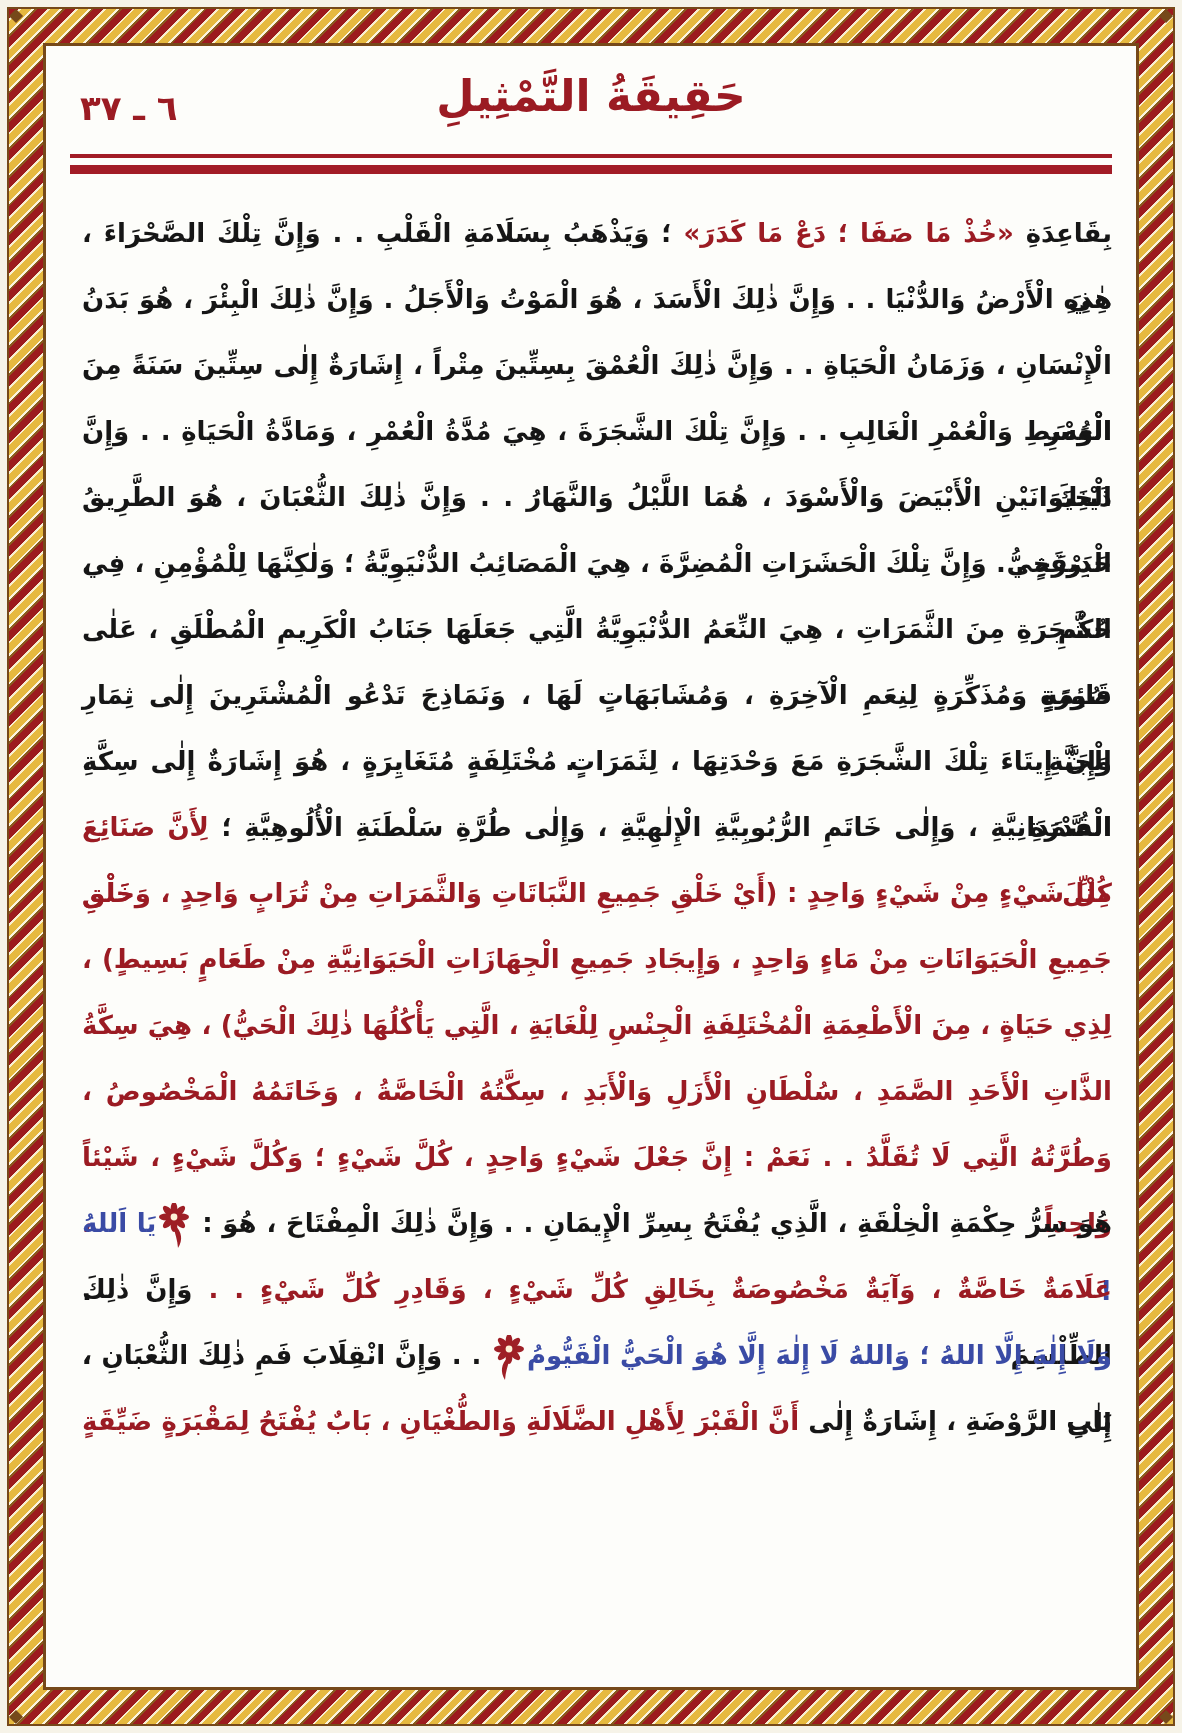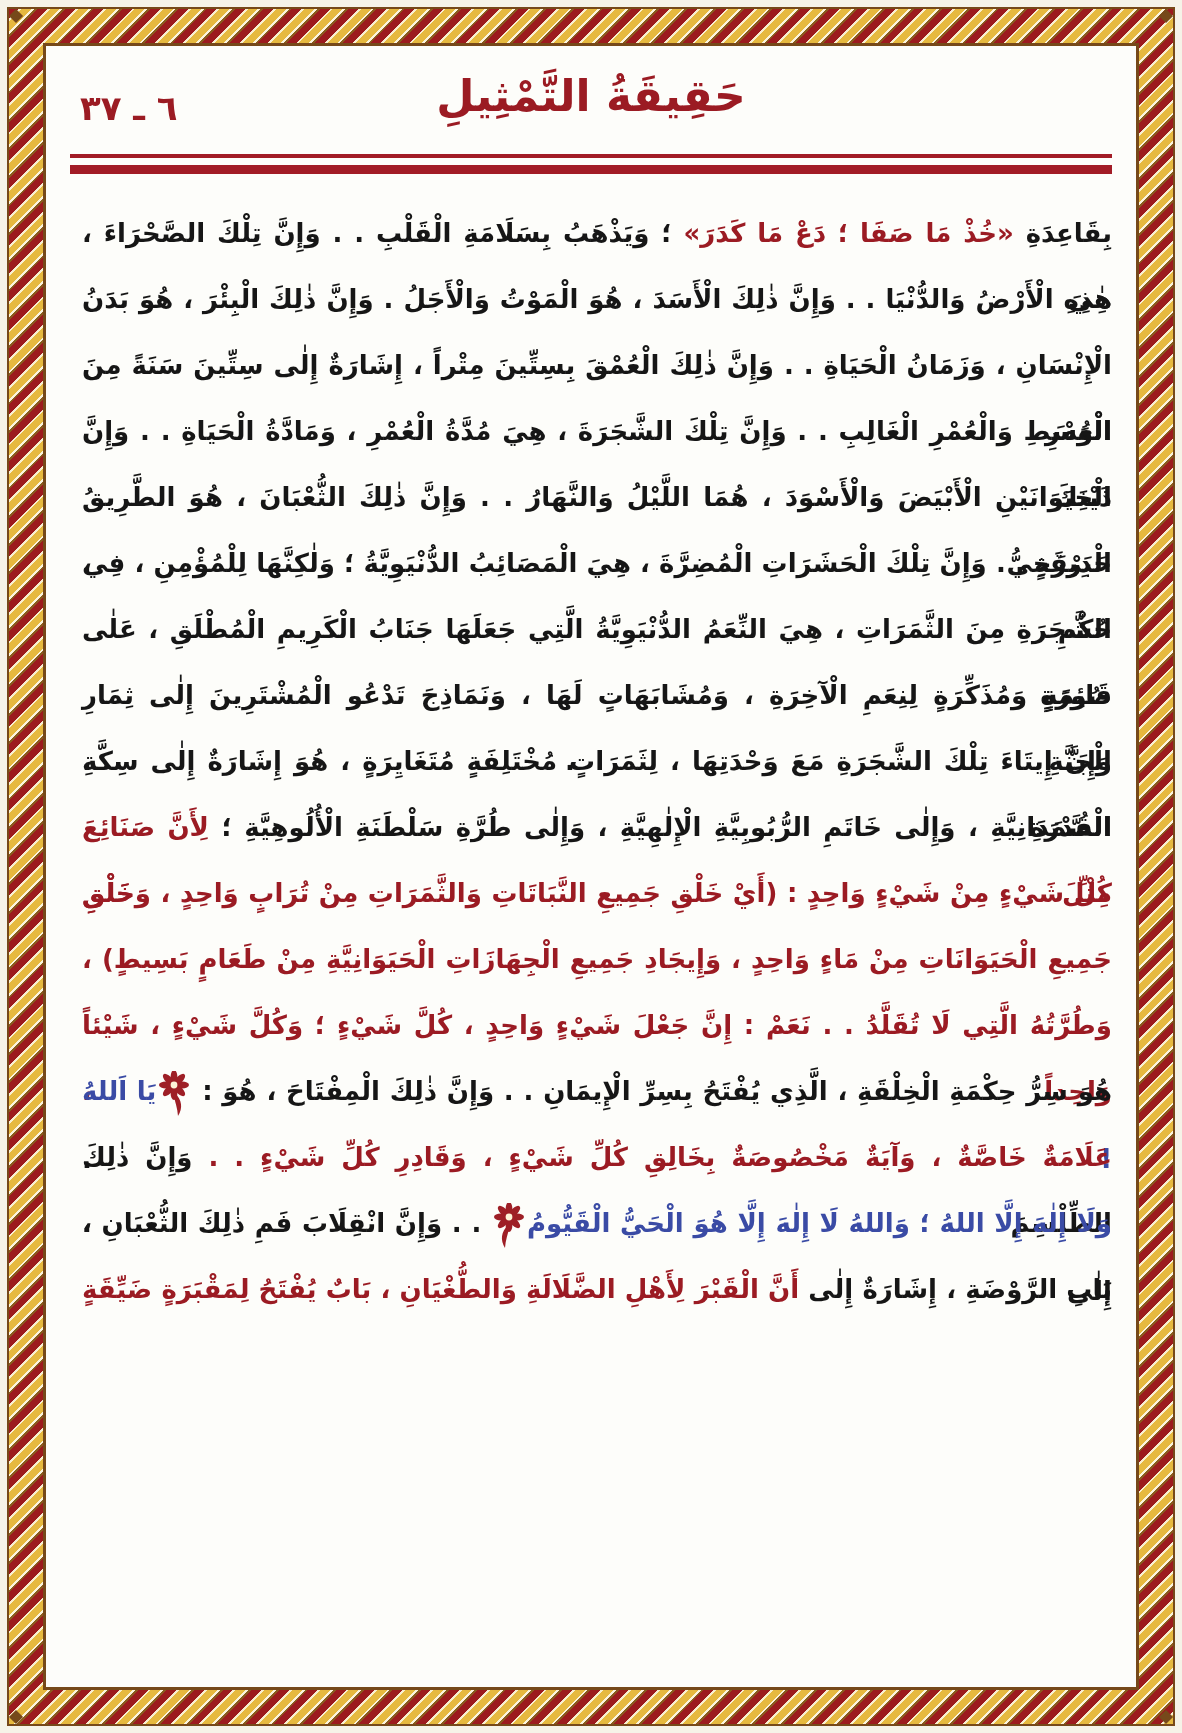--- a/index.html
+++ b/index.html
@@ -91,20 +91,22 @@
         <div class="tline"><span class="c-k">الْإِنْسَانِ ، وَزَمَانُ الْحَيَاةِ . . وَإِنَّ ذٰلِكَ الْعُمْقَ بِسِتِّينَ مِتْراً ، إِشَارَةٌ إِلٰى سِتِّينَ سَنَةً مِنَ الْعُمْرِ</span></div>
         <div class="tline"><span class="c-k">الْوَسَطِ وَالْعُمْرِ الْغَالِبِ . . وَإِنَّ تِلْكَ الشَّجَرَةَ ، هِيَ مُدَّةُ الْعُمْرِ ، وَمَادَّةُ الْحَيَاةِ . . وَإِنَّ ذَيْنِكَ</span></div>
         <div class="tline"><span class="c-k">الْحَيَوَانَيْنِ الْأَبْيَضَ وَالْأَسْوَدَ ، هُمَا اللَّيْلُ وَالنَّهَارُ . . وَإِنَّ ذٰلِكَ الثُّعْبَانَ ، هُوَ الطَّرِيقُ الْبَرْزَخِيُّ ،</span></div>
         <div class="tline"><span class="c-k">حَدِيقَةٍ . . وَإِنَّ تِلْكَ الْحَشَرَاتِ الْمُضِرَّةَ ، هِيَ الْمَصَائِبُ الدُّنْيَوِيَّةُ ؛ وَلٰكِنَّهَا لِلْمُؤْمِنِ ، فِي حُكْمِ</span></div>
         <div class="tline"><span class="c-k">الشَّجَرَةِ مِنَ الثَّمَرَاتِ ، هِيَ النِّعَمُ الدُّنْيَوِيَّةُ الَّتِي جَعَلَهَا جَنَابُ الْكَرِيمِ الْمُطْلَقِ ، عَلٰى صُورَةٍ</span></div>
         <div class="tline"><span class="c-k">قَائِمَةٍ وَمُذَكِّرَةٍ لِنِعَمِ الْآخِرَةِ ، وَمُشَابَهَاتٍ لَهَا ، وَنَمَاذِجَ تَدْعُو الْمُشْتَرِينَ إِلٰى ثِمَارِ الْجَنَّةِ . .</span></div>
         <div class="tline"><span class="c-k">وَإِنَّ إِيتَاءَ تِلْكَ الشَّجَرَةِ مَعَ وَحْدَتِهَا ، لِثَمَرَاتٍ مُخْتَلِفَةٍ مُتَغَايِرَةٍ ، هُوَ إِشَارَةٌ إِلٰى سِكَّةِ الْقُدْرَةِ</span></div>
         <div class="tline"><span class="c-k">الصَّمَدَانِيَّةِ ، وَإِلٰى خَاتَمِ الرُّبُوبِيَّةِ الْإِلٰهِيَّةِ ، وَإِلٰى طُرَّةِ سَلْطَنَةِ الْأُلُوهِيَّةِ ؛ </span><span class="c-r">لِأَنَّ صَنَائِعَ مِثْلَ خَلْقِ</span></div>
         <div class="tline"><span class="c-r">كُلِّ شَيْءٍ مِنْ شَيْءٍ وَاحِدٍ : (أَيْ خَلْقِ جَمِيعِ النَّبَاتَاتِ وَالثَّمَرَاتِ مِنْ تُرَابٍ وَاحِدٍ ، وَخَلْقِ</span></div>
         <div class="tline"><span class="c-r">جَمِيعِ الْحَيَوَانَاتِ مِنْ مَاءٍ وَاحِدٍ ، وَإِيجَادِ جَمِيعِ الْجِهَازَاتِ الْحَيَوَانِيَّةِ مِنْ طَعَامٍ بَسِيطٍ) ،</span></div>
+        <div class="tline"><span class="c-r">لِذِي حَيَاةٍ ، مِنَ الْأَطْعِمَةِ الْمُخْتَلِفَةِ الْجِنْسِ لِلْغَايَةِ ، الَّتِي يَأْكُلُهَا ذٰلِكَ الْحَيُّ) ، هِيَ سِكَّةُ</span></div>
+        <div class="tline"><span class="c-r">الذَّاتِ الْأَحَدِ الصَّمَدِ ، سُلْطَانِ الْأَزَلِ وَالْأَبَدِ ، سِكَّتُهُ الْخَاصَّةُ ، وَخَاتَمُهُ الْمَخْصُوصُ ،</span></div>
         <div class="tline"><span class="c-r">وَطُرَّتُهُ الَّتِي لَا تُقَلَّدُ . . نَعَمْ : إِنَّ جَعْلَ شَيْءٍ وَاحِدٍ ، كُلَّ شَيْءٍ ؛ وَكُلَّ شَيْءٍ ، شَيْئاً وَاحِداً ،</span></div>
         <div class="tline"><span class="c-k">هُوَ سِرُّ حِكْمَةِ الْخِلْقَةِ ، الَّذِي يُفْتَحُ بِسِرِّ الْإِيمَانِ . . وَإِنَّ ذٰلِكَ الْمِفْتَاحَ ، هُوَ : </span><span class="orn"><svg viewBox="0 0 30 46" class="orn-svg flip">
               <ellipse cx="15" cy="6" rx="3.4" ry="7" transform="rotate(0 15 14)" fill="#9e1f26"></ellipse>
               <ellipse cx="15" cy="6" rx="3.4" ry="7" transform="rotate(45 15 14)" fill="#9e1f26"></ellipse>
               <ellipse cx="15" cy="6" rx="3.4" ry="7" transform="rotate(90 15 14)" fill="#9e1f26"></ellipse>
               <ellipse cx="15" cy="6" rx="3.4" ry="7" transform="rotate(135 15 14)" fill="#9e1f26"></ellipse>
               <ellipse cx="15" cy="6" rx="3.4" ry="7" transform="rotate(180 15 14)" fill="#9e1f26"></ellipse>
               <ellipse cx="15" cy="6" rx="3.4" ry="7" transform="rotate(225 15 14)" fill="#9e1f26"></ellipse>
               <ellipse cx="15" cy="6" rx="3.4" ry="7" transform="rotate(270 15 14)" fill="#9e1f26"></ellipse>
               <ellipse cx="15" cy="6" rx="3.4" ry="7" transform="rotate(315 15 14)" fill="#9e1f26"></ellipse>

